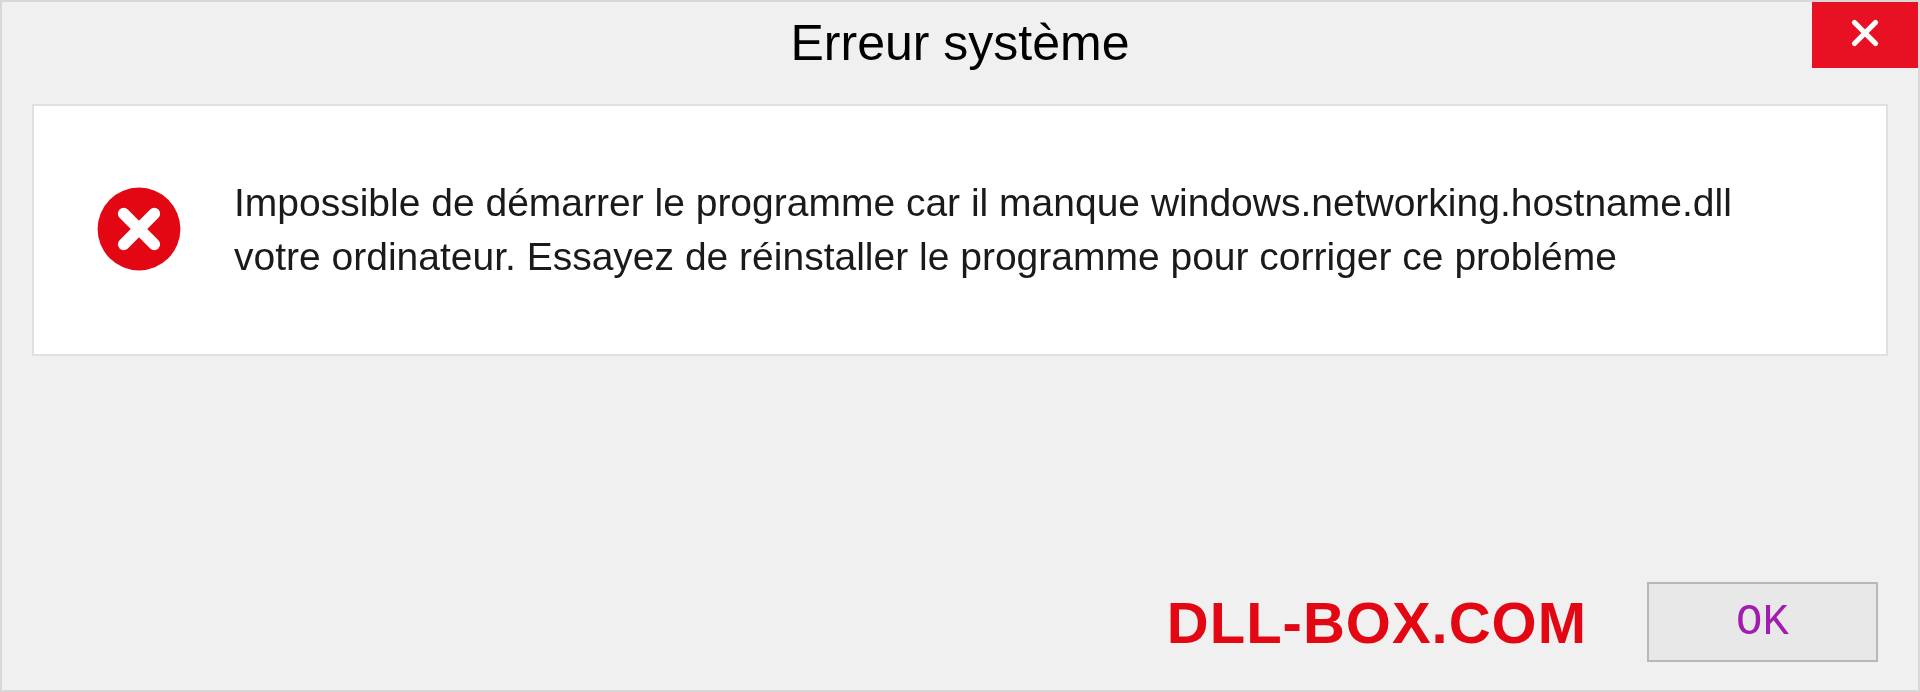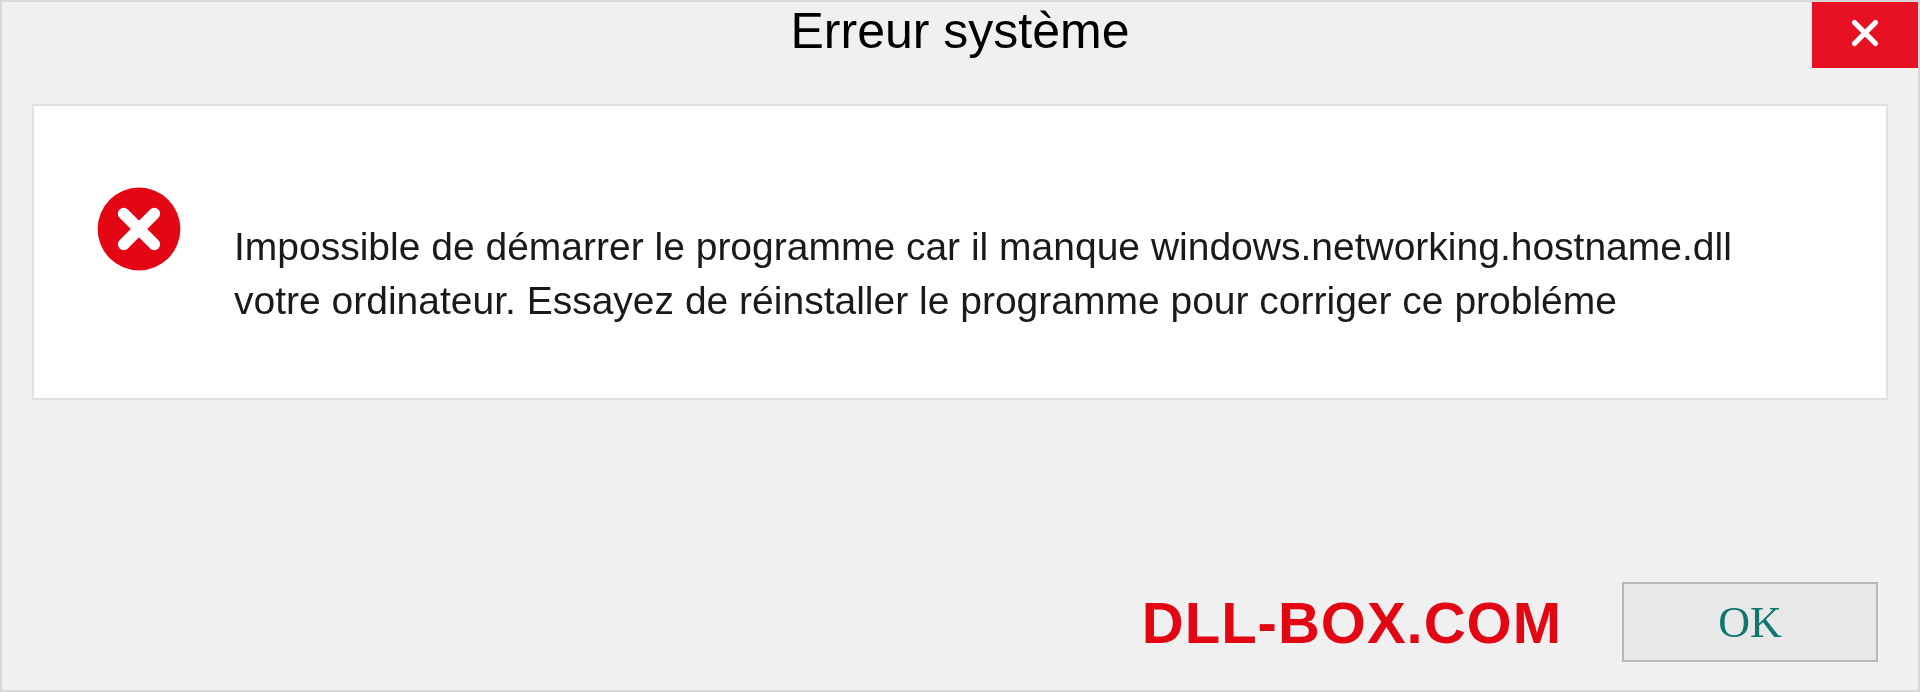--- a/index.html
+++ b/index.html
@@ -21,20 +21,21 @@
       height: 100%;
       background: #f0f0f0;
       border: 2px solid #d8d8d8;
       position: relative;
     }
     
     .titlebar {
       position: relative;
       height: 82px;
       display: flex;
+      align-items: center;
       justify-content: center;
     }
     
     .title {
       font-size: 50px;
       font-weight: 400;
       color: #000;
       text-align: center;
     }
     
@@ -76,21 +77,20 @@
     .error-icon svg {
       width: 100%;
       height: 100%;
     }
     
     .message {
       font-size: 39px;
       line-height: 1.38;
       color: #1a1a1a;
       font-weight: 400;
-      margin-top: 44px;
     }
     
     .footer {
       position: absolute;
       bottom: 28px;
       left: 0;
       right: 0;
       padding: 0 40px;
       display: flex;
       align-items: center;
@@ -100,31 +100,31 @@
     
     .watermark {
       font-size: 58px;
       font-weight: 700;
       color: #e30613;
       letter-spacing: 1px;
       font-family: Arial, sans-serif;
     }
     
     .ok-button {
-      width: 256px;
+      width: 231px;
       height: 80px;
       background: #e8e8e8;
       border: 2px solid #b8b8b8;
       font-size: 44px;
-      color: #0f766e;
+      color: #a21caf;
       display: flex;
       align-items: center;
       justify-content: center;
       cursor: pointer;
-      font-family: Liberation Serif, serif;
+      font-family: Liberation Mono, monospace;
     }
   </style>
 </head>
 <body>
 
 <div class="dialog">
 
   <div class="titlebar">
     <div class="title">Erreur système</div>
     <div class="close-button">

